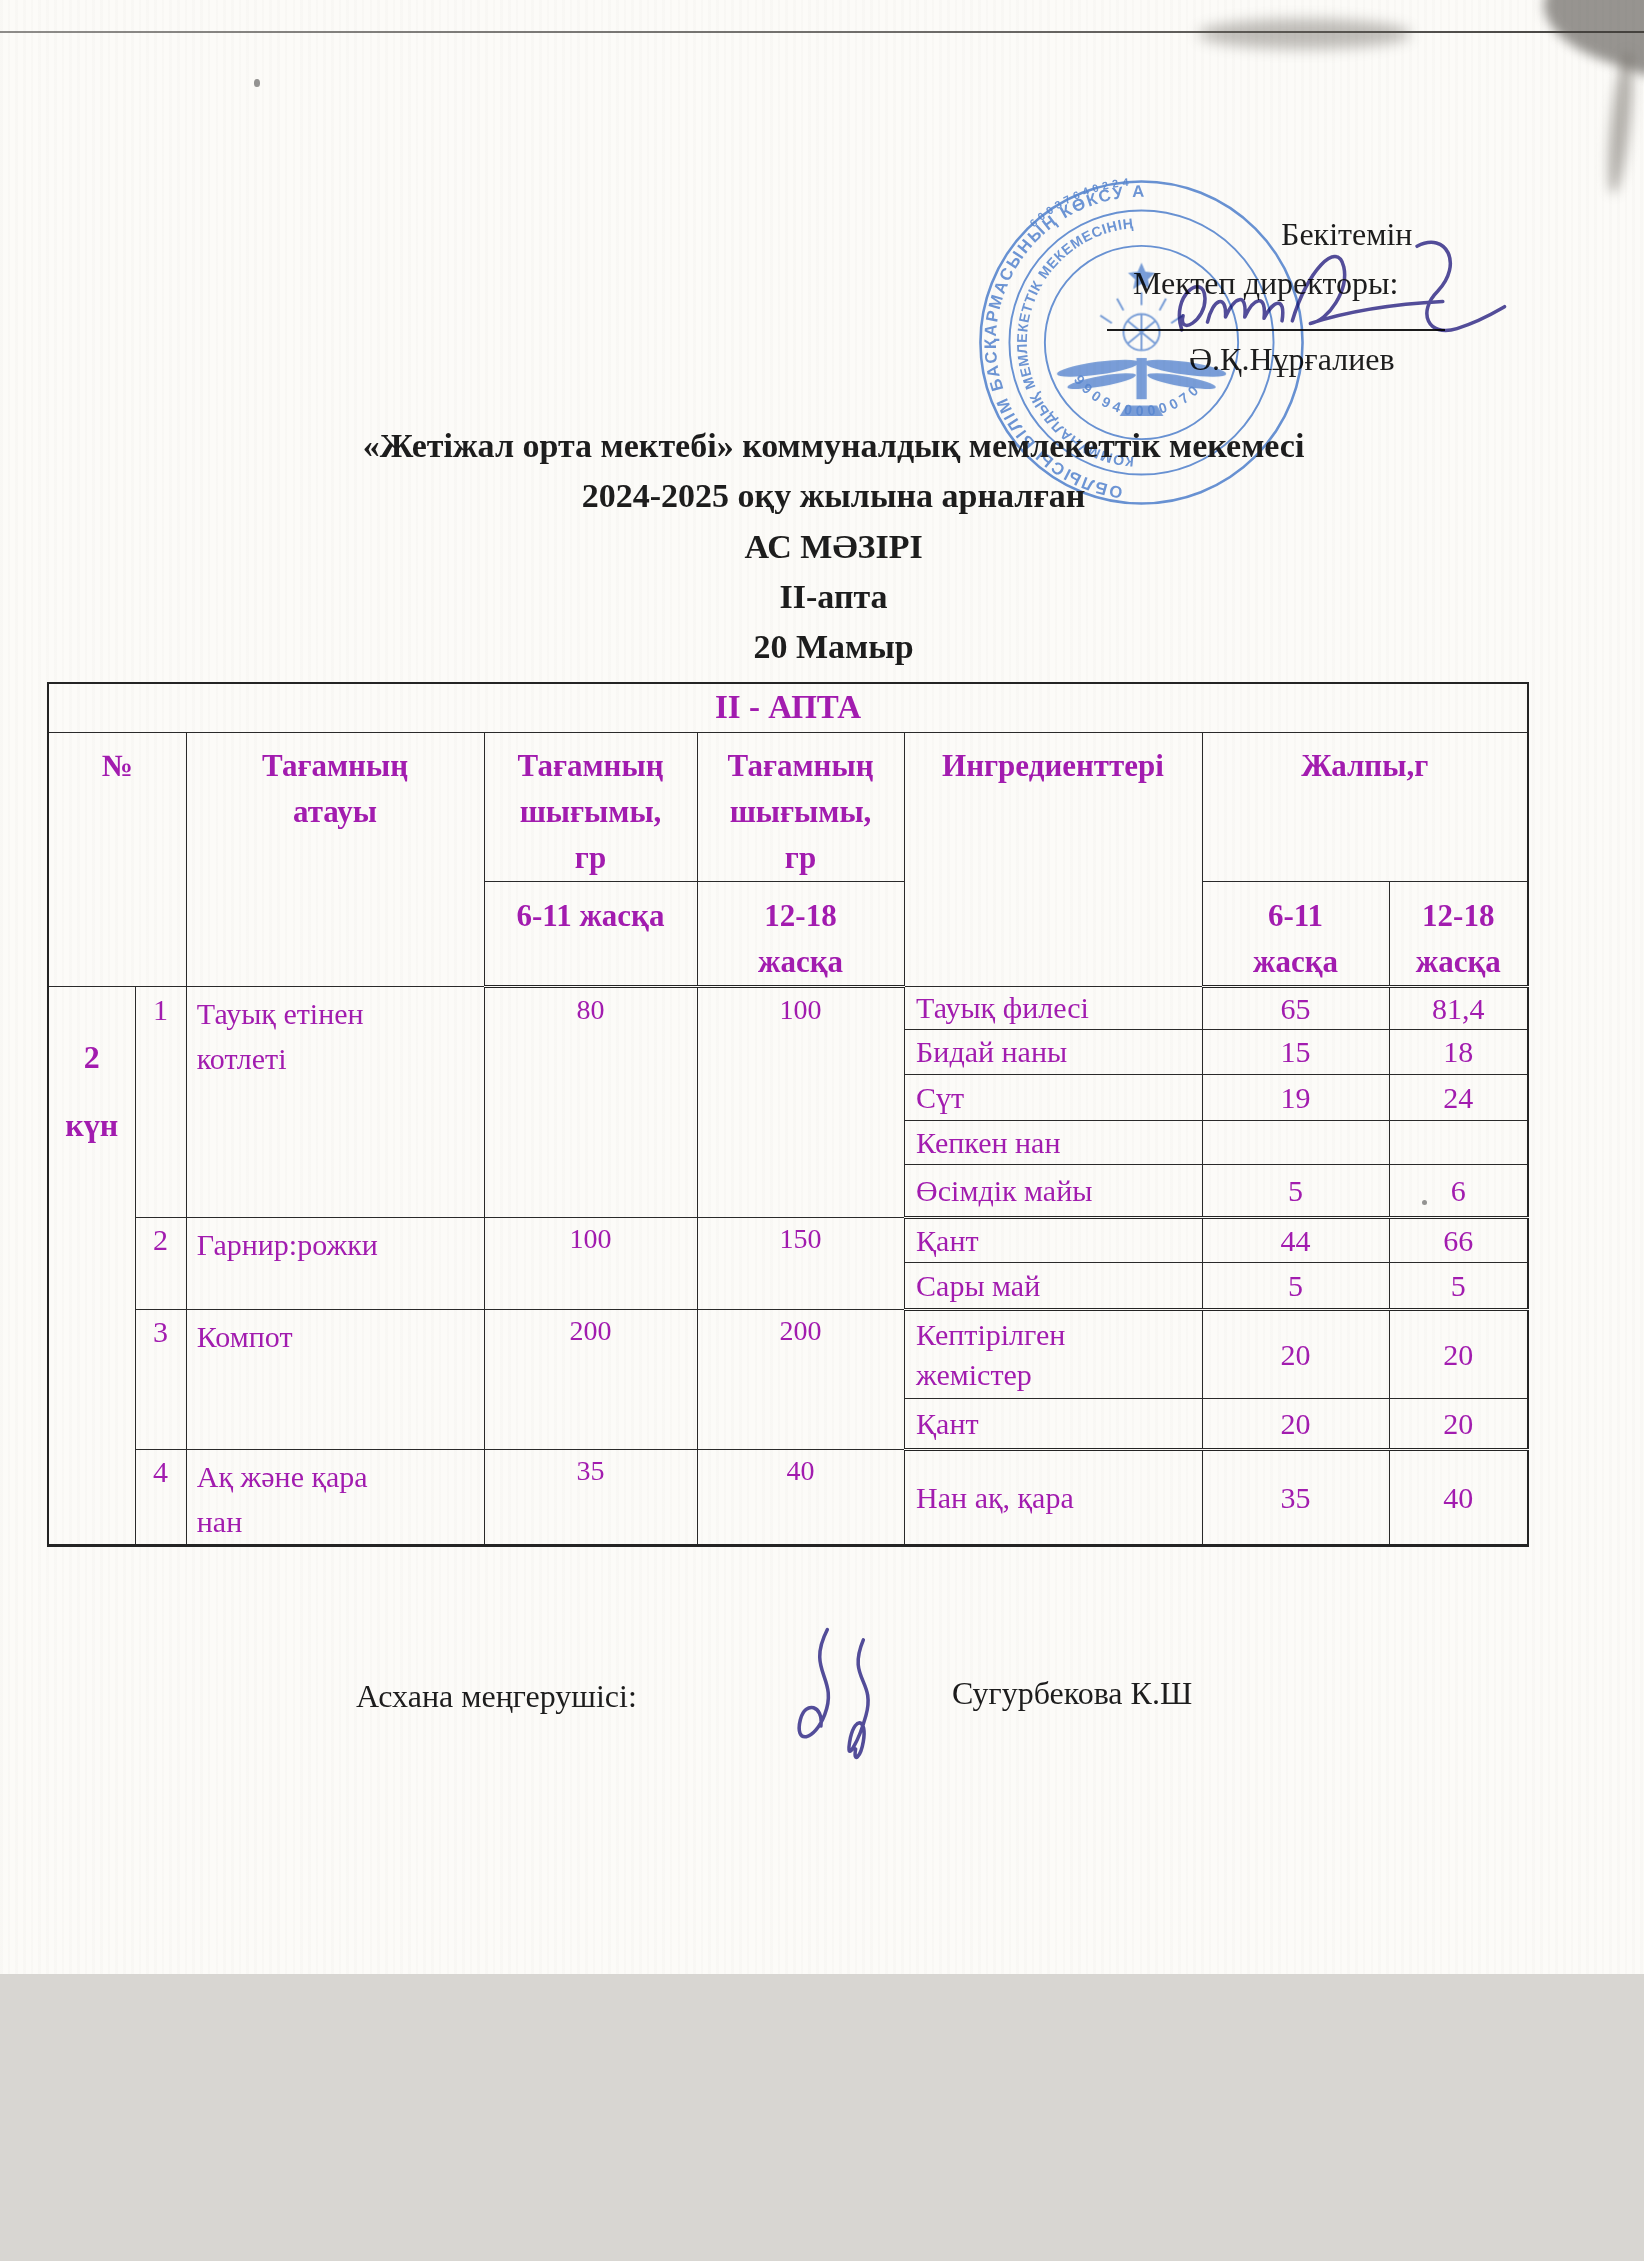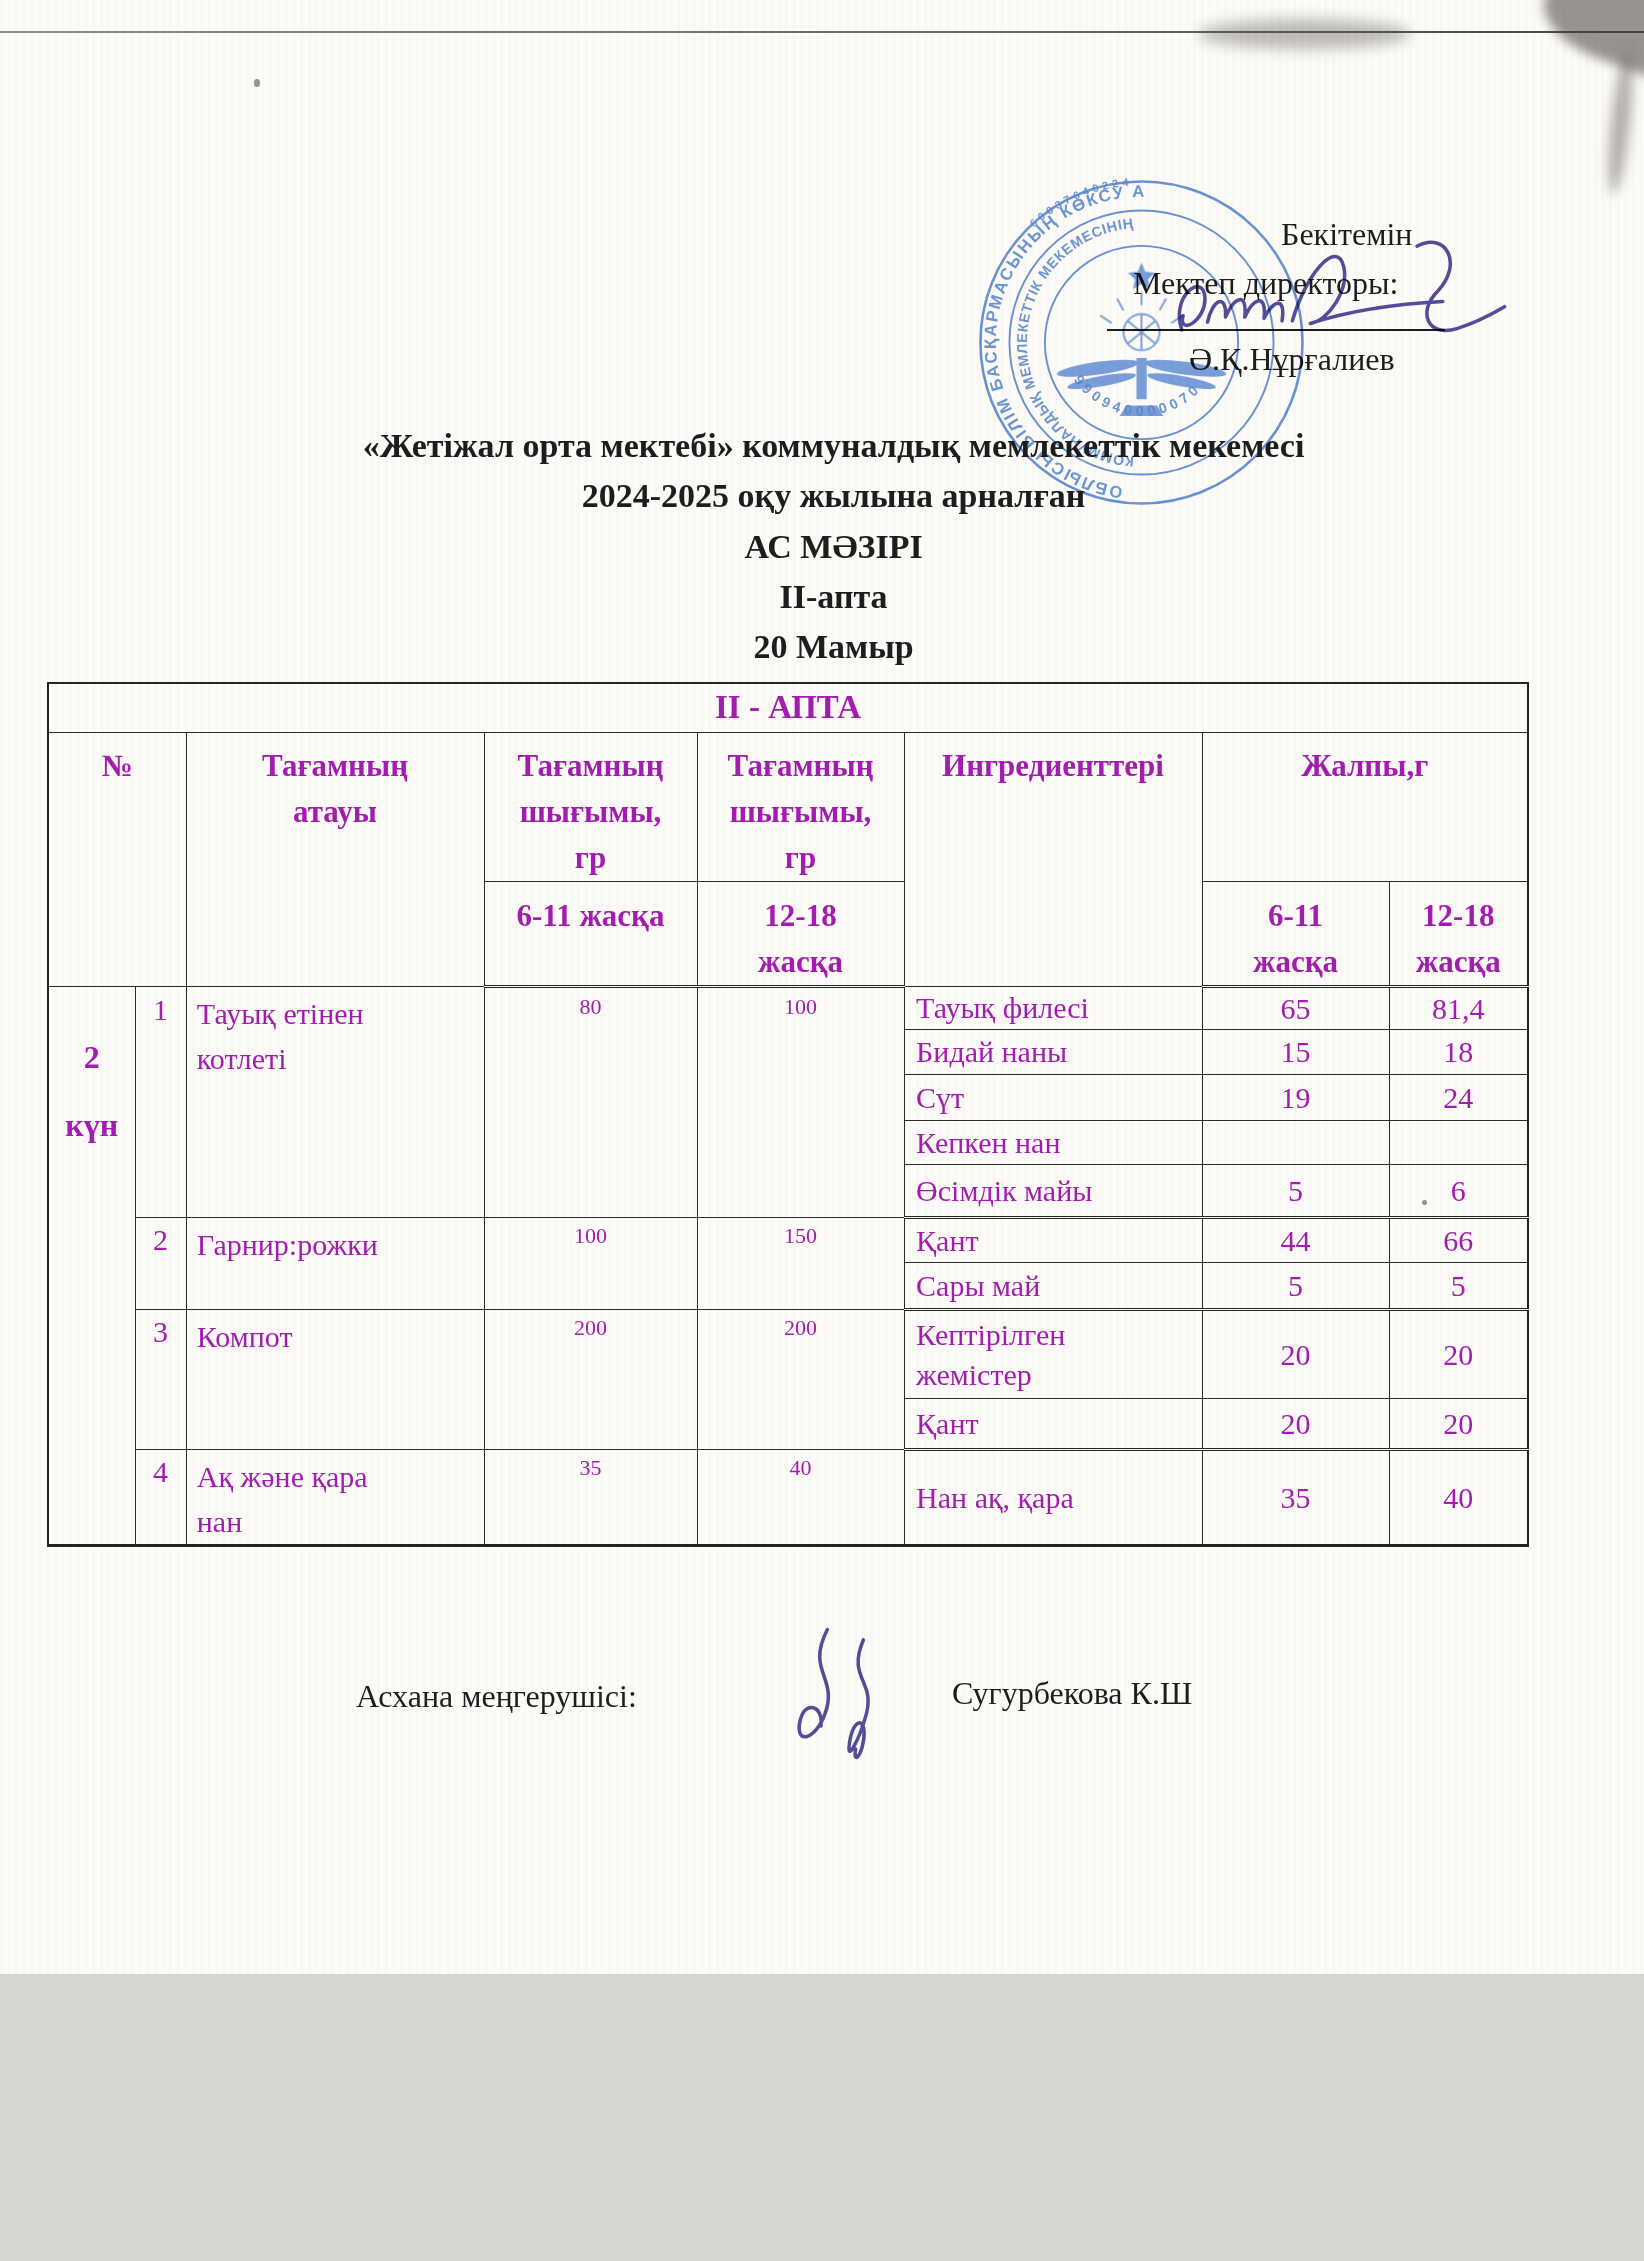--- a/index.html
+++ b/index.html
@@ -60,21 +60,21 @@
   th.week{font-size:33px;font-weight:bold;text-align:center;vertical-align:middle;
     border-top:3.9px double #242424;border-bottom:3.9px double #242424;}
   th.thc{font-size:31px;font-weight:bold;text-align:center;vertical-align:top;
     padding-top:10.3px;line-height:1.48;}
   tr.hdr-last th{border-bottom:3.9px double #242424;}
   th.deep{border-bottom:3.9px double #242424;}
   td.day{font-size:32px;font-weight:bold;text-align:center;vertical-align:top;
     padding-top:37px;line-height:2.1;}
   td.num{font-size:30px;text-align:center;vertical-align:top;padding-top:5.2px;}
   td.dish{font-size:30px;vertical-align:top;padding:3.9px 5.2px 0 10.3px;line-height:1.5;}
-  td.out{font-size:22px;text-align:center;vertical-align:top;padding-top:5.2px;}
+  td.out{font-size:28px;text-align:center;vertical-align:top;padding-top:5.2px;}
   td.ing{font-size:30px;vertical-align:middle;padding-left:11.6px;line-height:1.32;}
   td.g{font-size:30px;text-align:center;vertical-align:middle;}
   tr.sep td{border-bottom:3.9px double #242424;}
   table.menu{border-bottom:3.2px solid #242424;}
 
   
   .footer-text{font-size:32px;white-space:nowrap;}
   .footer-label{left:356px;top:1678px;}
   .footer-name{left:952px;top:1675px;}
 </style>

